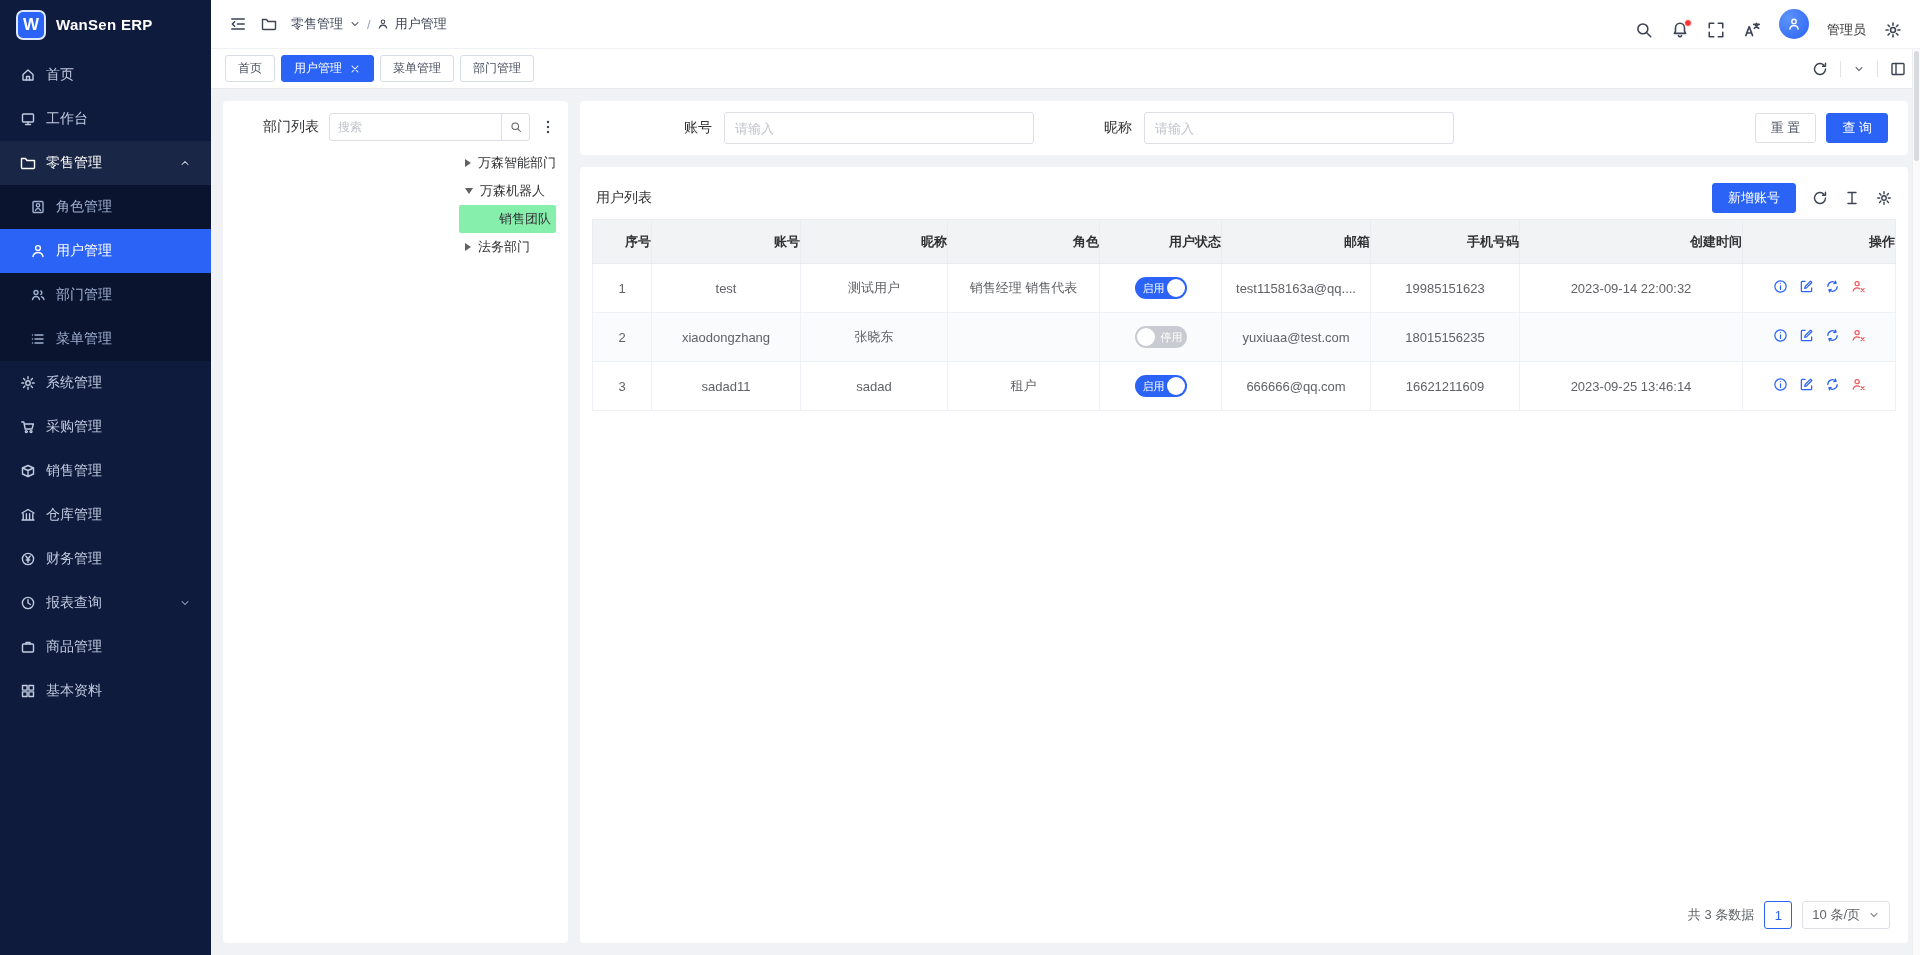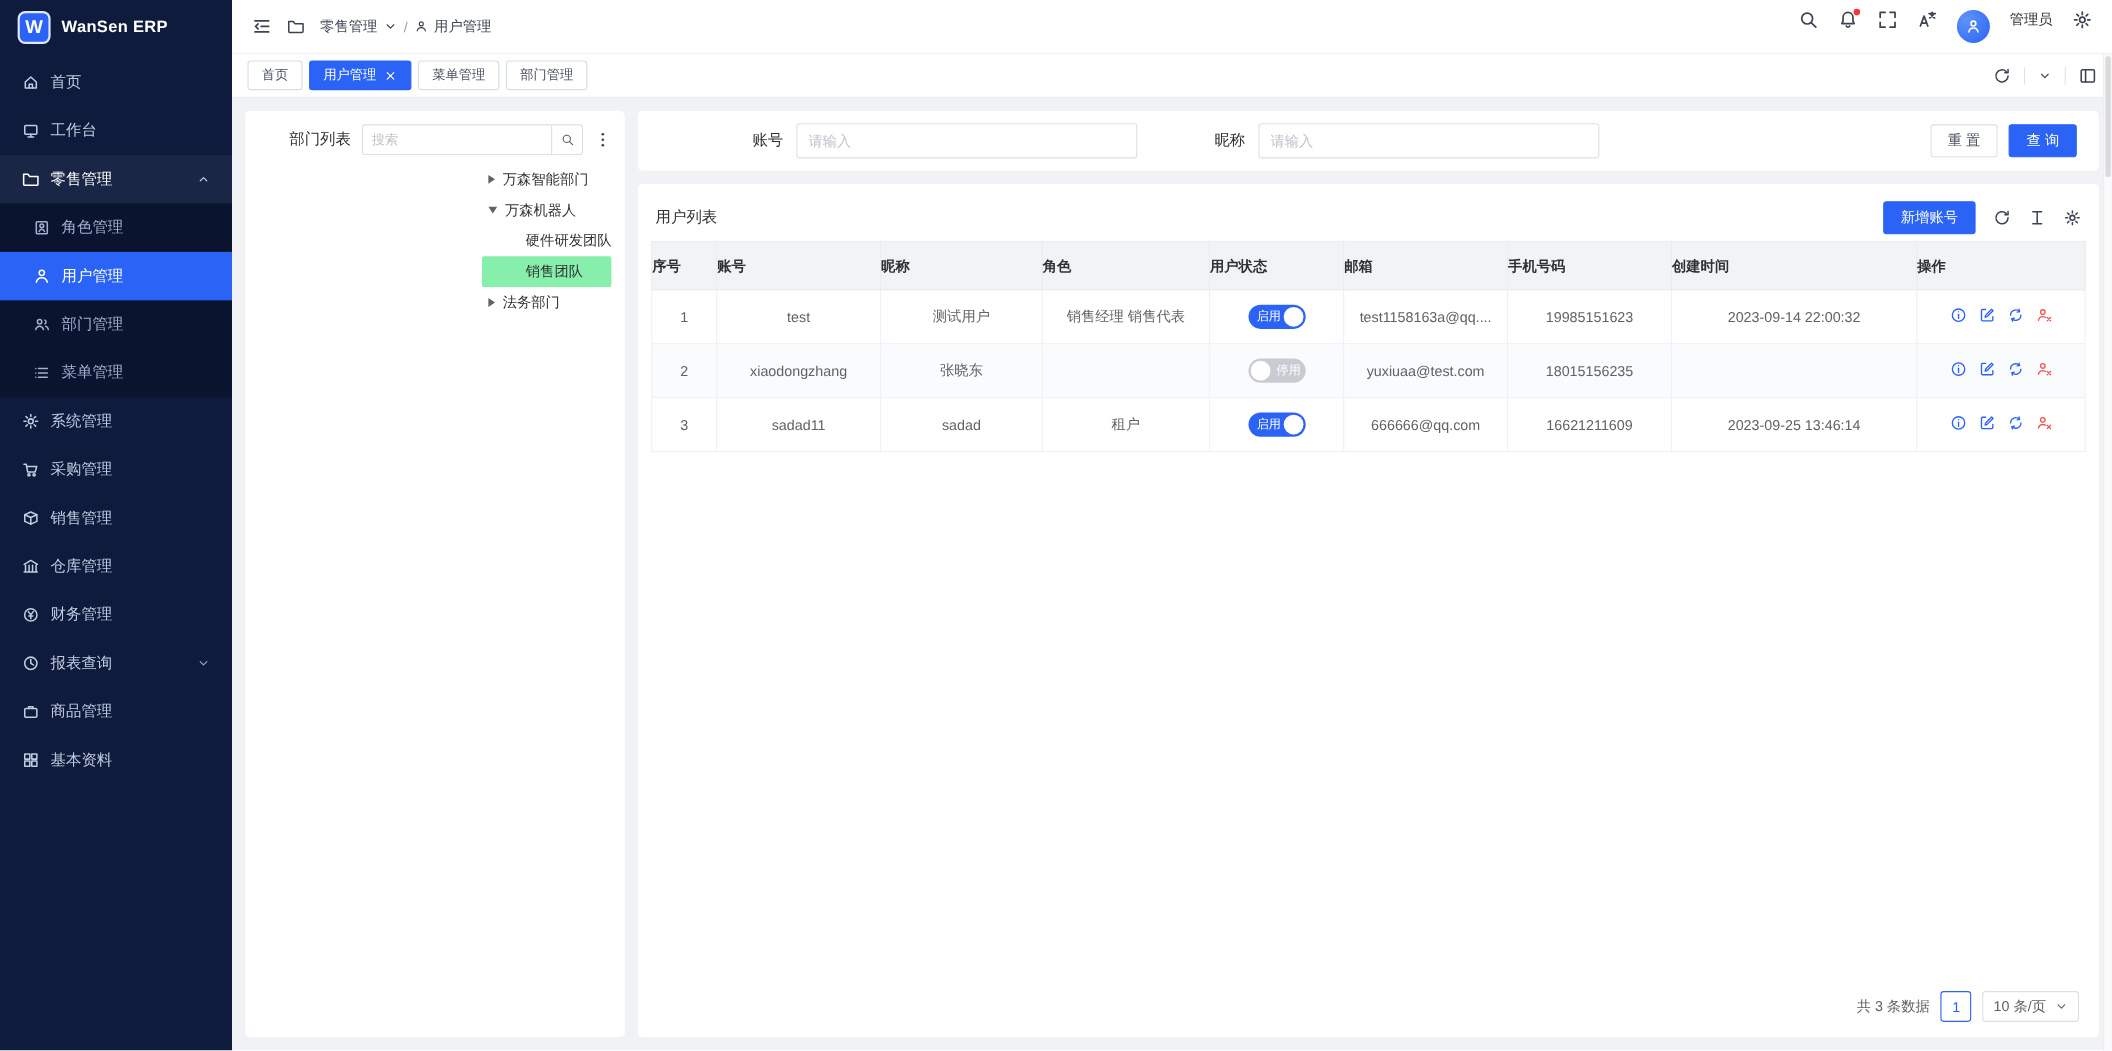--- a/index.html
+++ b/index.html
@@ -28,21 +28,21 @@
   svg.ic.sm { width:12px; height:12px; }
   svg.ic.lg { width:18px; height:18px; }
 
   
   .main { flex:1; min-width:0; display:flex; flex-direction:column; background:var(--content-bg,#f0f2f5); }
 
   .topbar { height:49px; background:#fff; display:flex; align-items:center; gap:14px;
     padding:0 18px; border-bottom:1px solid #f0f1f4; flex-shrink:0; color:#3c4353; }
   .crumb { display:flex; align-items:center; gap:6px; color:#404757; font-size:13px; }
   .crumb .sep { color:#9aa0ab; }
-  .topbar-right { margin-left:auto; display:flex; align-items:flex-start; gap:18px; }
+  .topbar-right { margin-left:auto; display:flex; align-items:flex-end; gap:18px; }
   .icon-btn { display:inline-flex; align-items:center; cursor:pointer; color:#3c4353; position:relative; }
   .badge-dot::after { content:""; position:absolute; top:-2px; right:-3px; width:6px; height:6px;
     border-radius:50%; background:#f33; border:1px solid #fff; }
   .avatar { width:30px; height:30px; border-radius:50%; color:#fff; display:grid; place-items:center;
     background:radial-gradient(circle at 30% 30%, #5d93f8, var(--accent,#2a63f6)); }
   .user-name { font-size:13px; color:#303133; }
 
   .tabbar { height:40px; background:#fff; display:flex; align-items:center; padding:0 14px;
     border-bottom:1px solid #e9eaee; flex-shrink:0; }
   .tab { height:27px; display:inline-flex; align-items:center; gap:7px; padding:0 12px;
@@ -93,21 +93,21 @@
   .btn-outline { background:#fff; border:1px solid #dcdfe6; color:#495060; }
   .btn-primary { background:var(--accent,#2a63f6); border:1px solid var(--accent,#2a63f6); color:#fff; }
 
   .table-card { flex:1; min-height:0; padding:10px 12px 10px; display:flex; flex-direction:column; }
   .card-head { height:42px; flex-shrink:0; display:flex; align-items:center; padding:0 4px; }
   .card-title { font-size:14px; color:#303133; }
   .card-tools { margin-left:auto; display:flex; align-items:center; gap:16px; color:#495060; }
 
   table { width:100%; border-collapse:collapse; table-layout:fixed; }
   th { background:#f2f3f5; color:#303133; font-weight:bold; font-size:13px; height:44px;
-    border:1px solid #e9ecf1; text-align:left; }
+    border:1px solid #e9ecf1; text-align:right; }
   td { height:49px; border:1px solid #eef1f5; text-align:center; font-size:13px; color:#606266;
     overflow:hidden; white-space:nowrap; text-overflow:ellipsis; padding:0 6px; }
   tbody tr:nth-child(even) { background:#fafbfd; }
 
   .pill { position:relative; width:52px; height:22px; border-radius:11px; display:inline-flex;
     align-items:center; cursor:pointer; vertical-align:middle; }
   .pill.on { background:var(--accent,#2a63f6); }
   .pill.off { background:var(--toggle-off,#c8cbd1); }
   .pill .knob { position:absolute; top:2px; width:18px; height:18px; border-radius:50%; background:#fff; }
   .pill.on .knob { right:2px; }
@@ -434,23 +434,20 @@
             </span>
         </div>
         <div class="tree">
           <div class="tree-row lvl1">
             <span class="caret-right"></span>
             <span>万森智能部门</span>
           </div>
           <div class="tree-row lvl1">
             <span class="caret-down"></span>
             <span>万森机器人</span>
-          </div>
-          <div class="tree-row lvl2">
-            <span>硬件研发团队</span>
           </div>
           <div class="tree-row lvl2 selected">
             <span>销售团队</span>
           </div>
           <div class="tree-row lvl1">
             <span class="caret-right"></span>
             <span>法务部门</span>
           </div>
         </div>
       </section>

